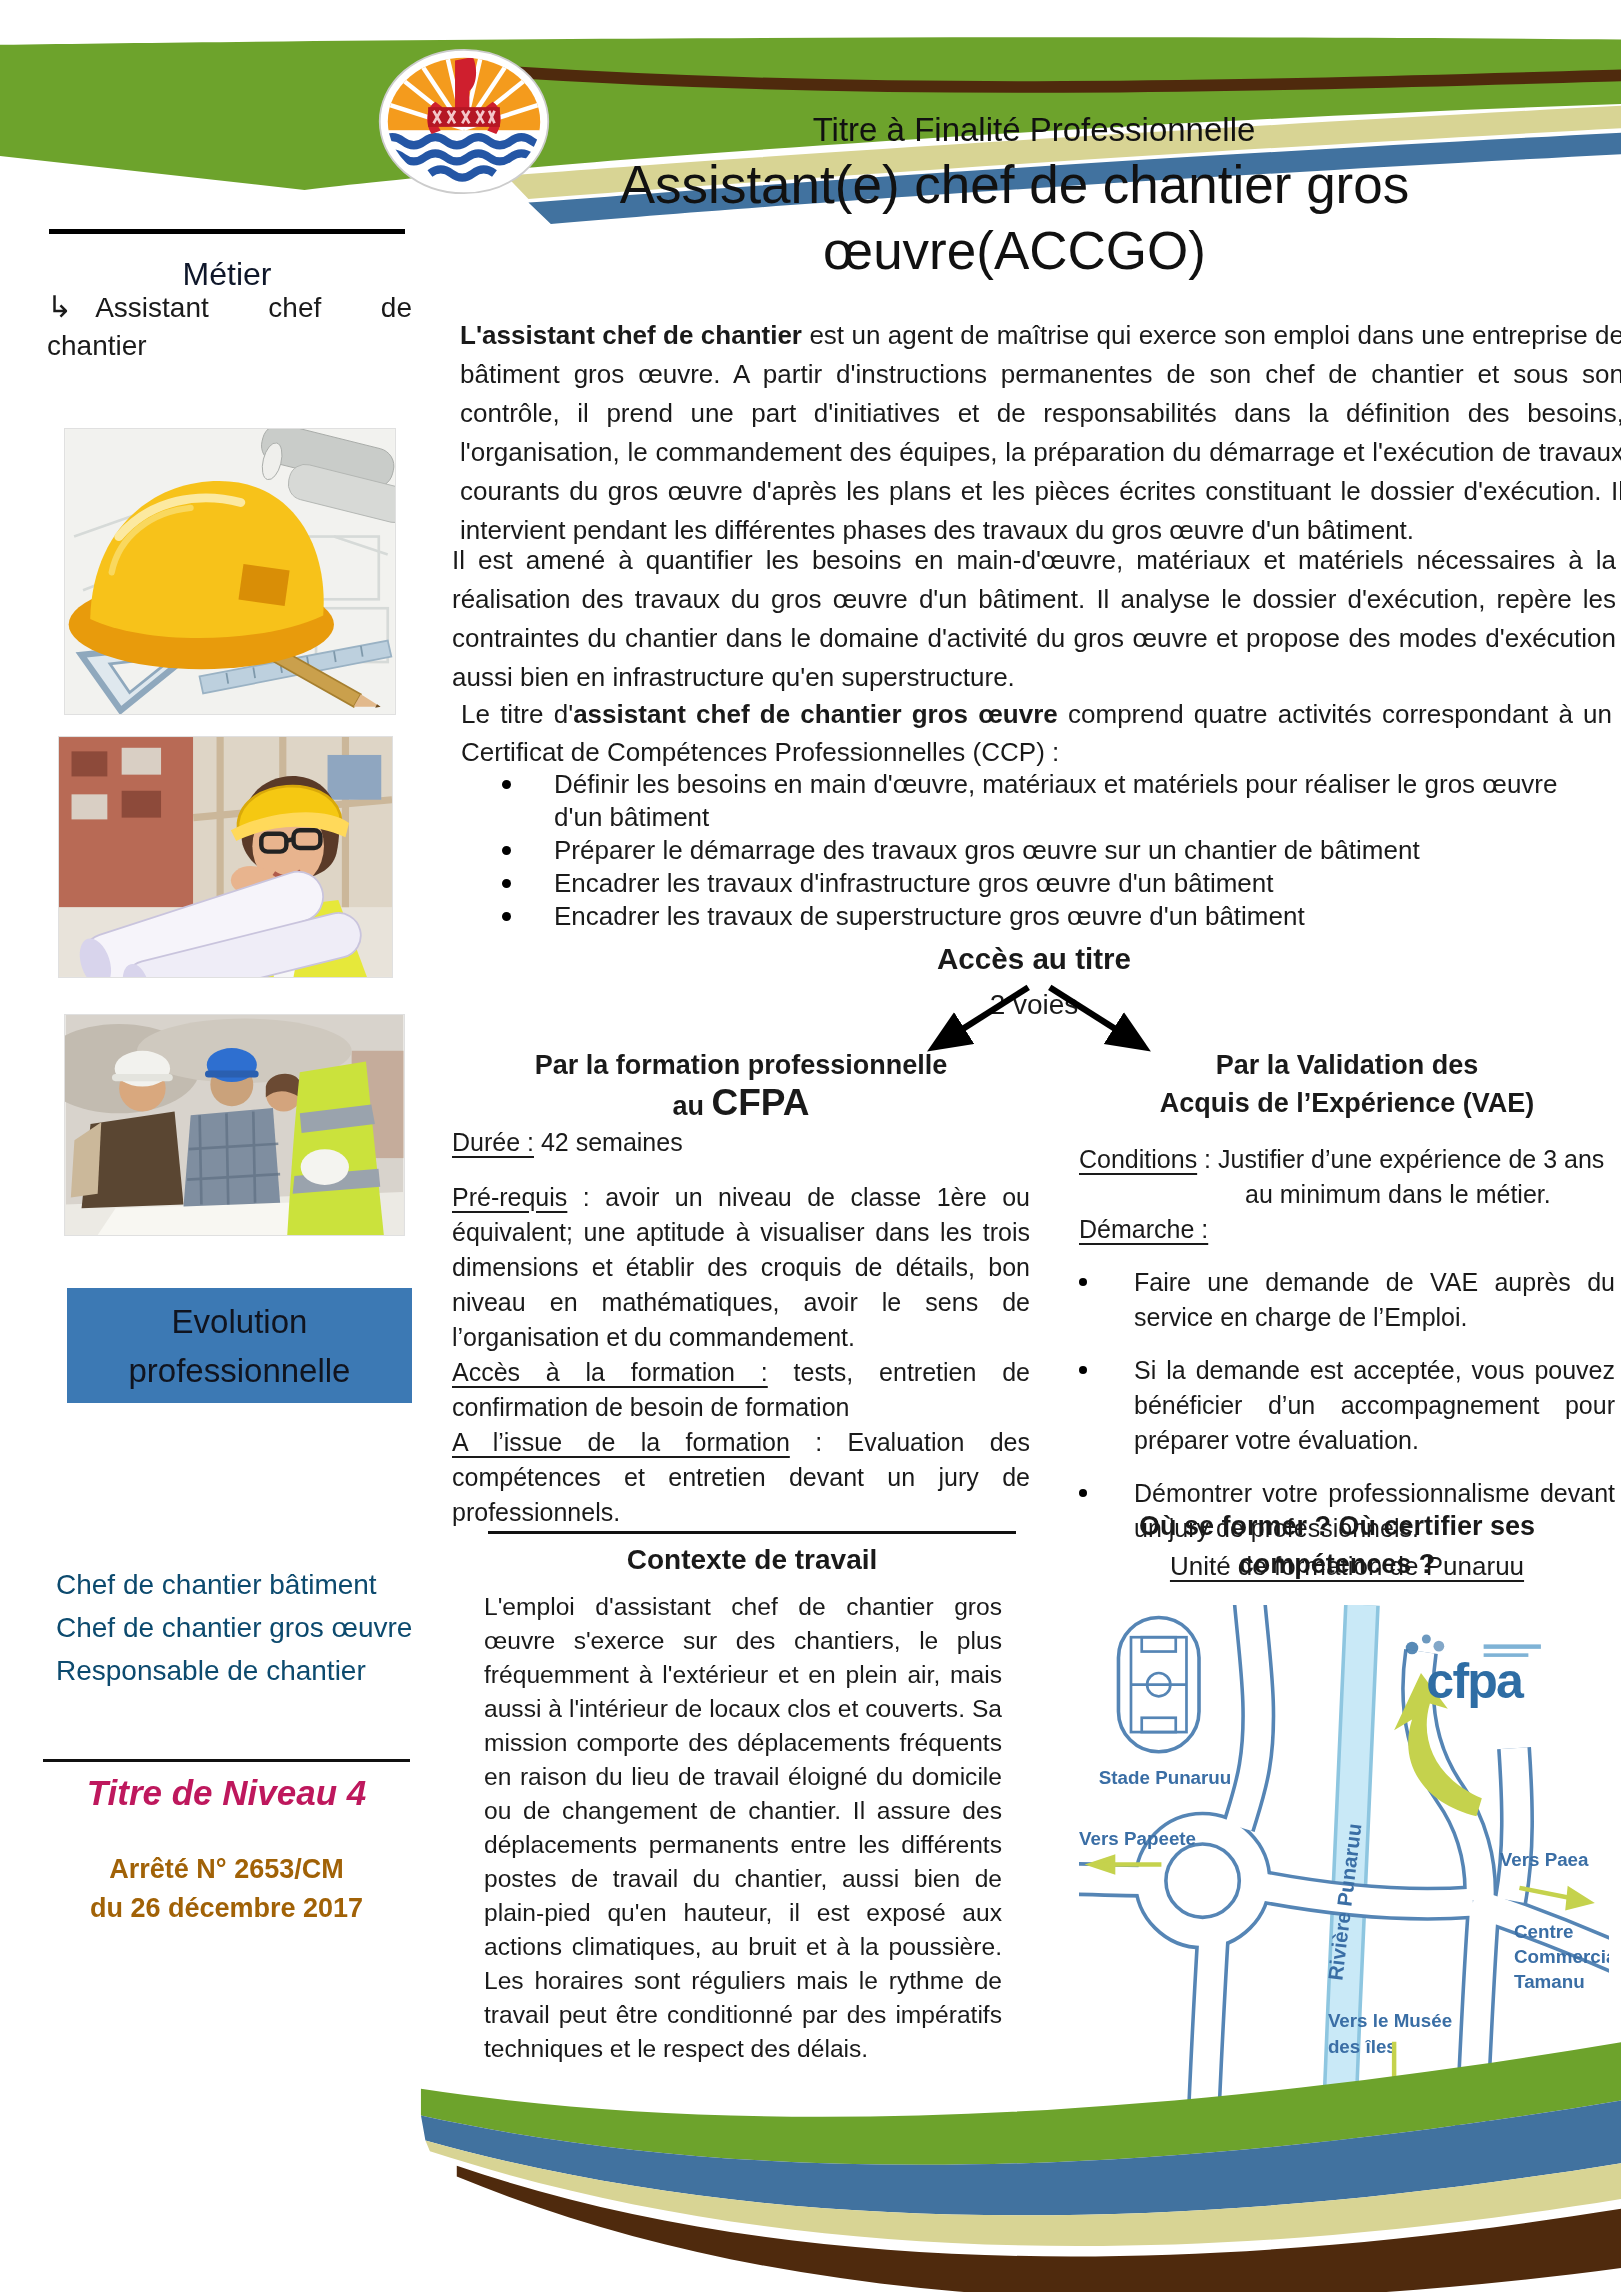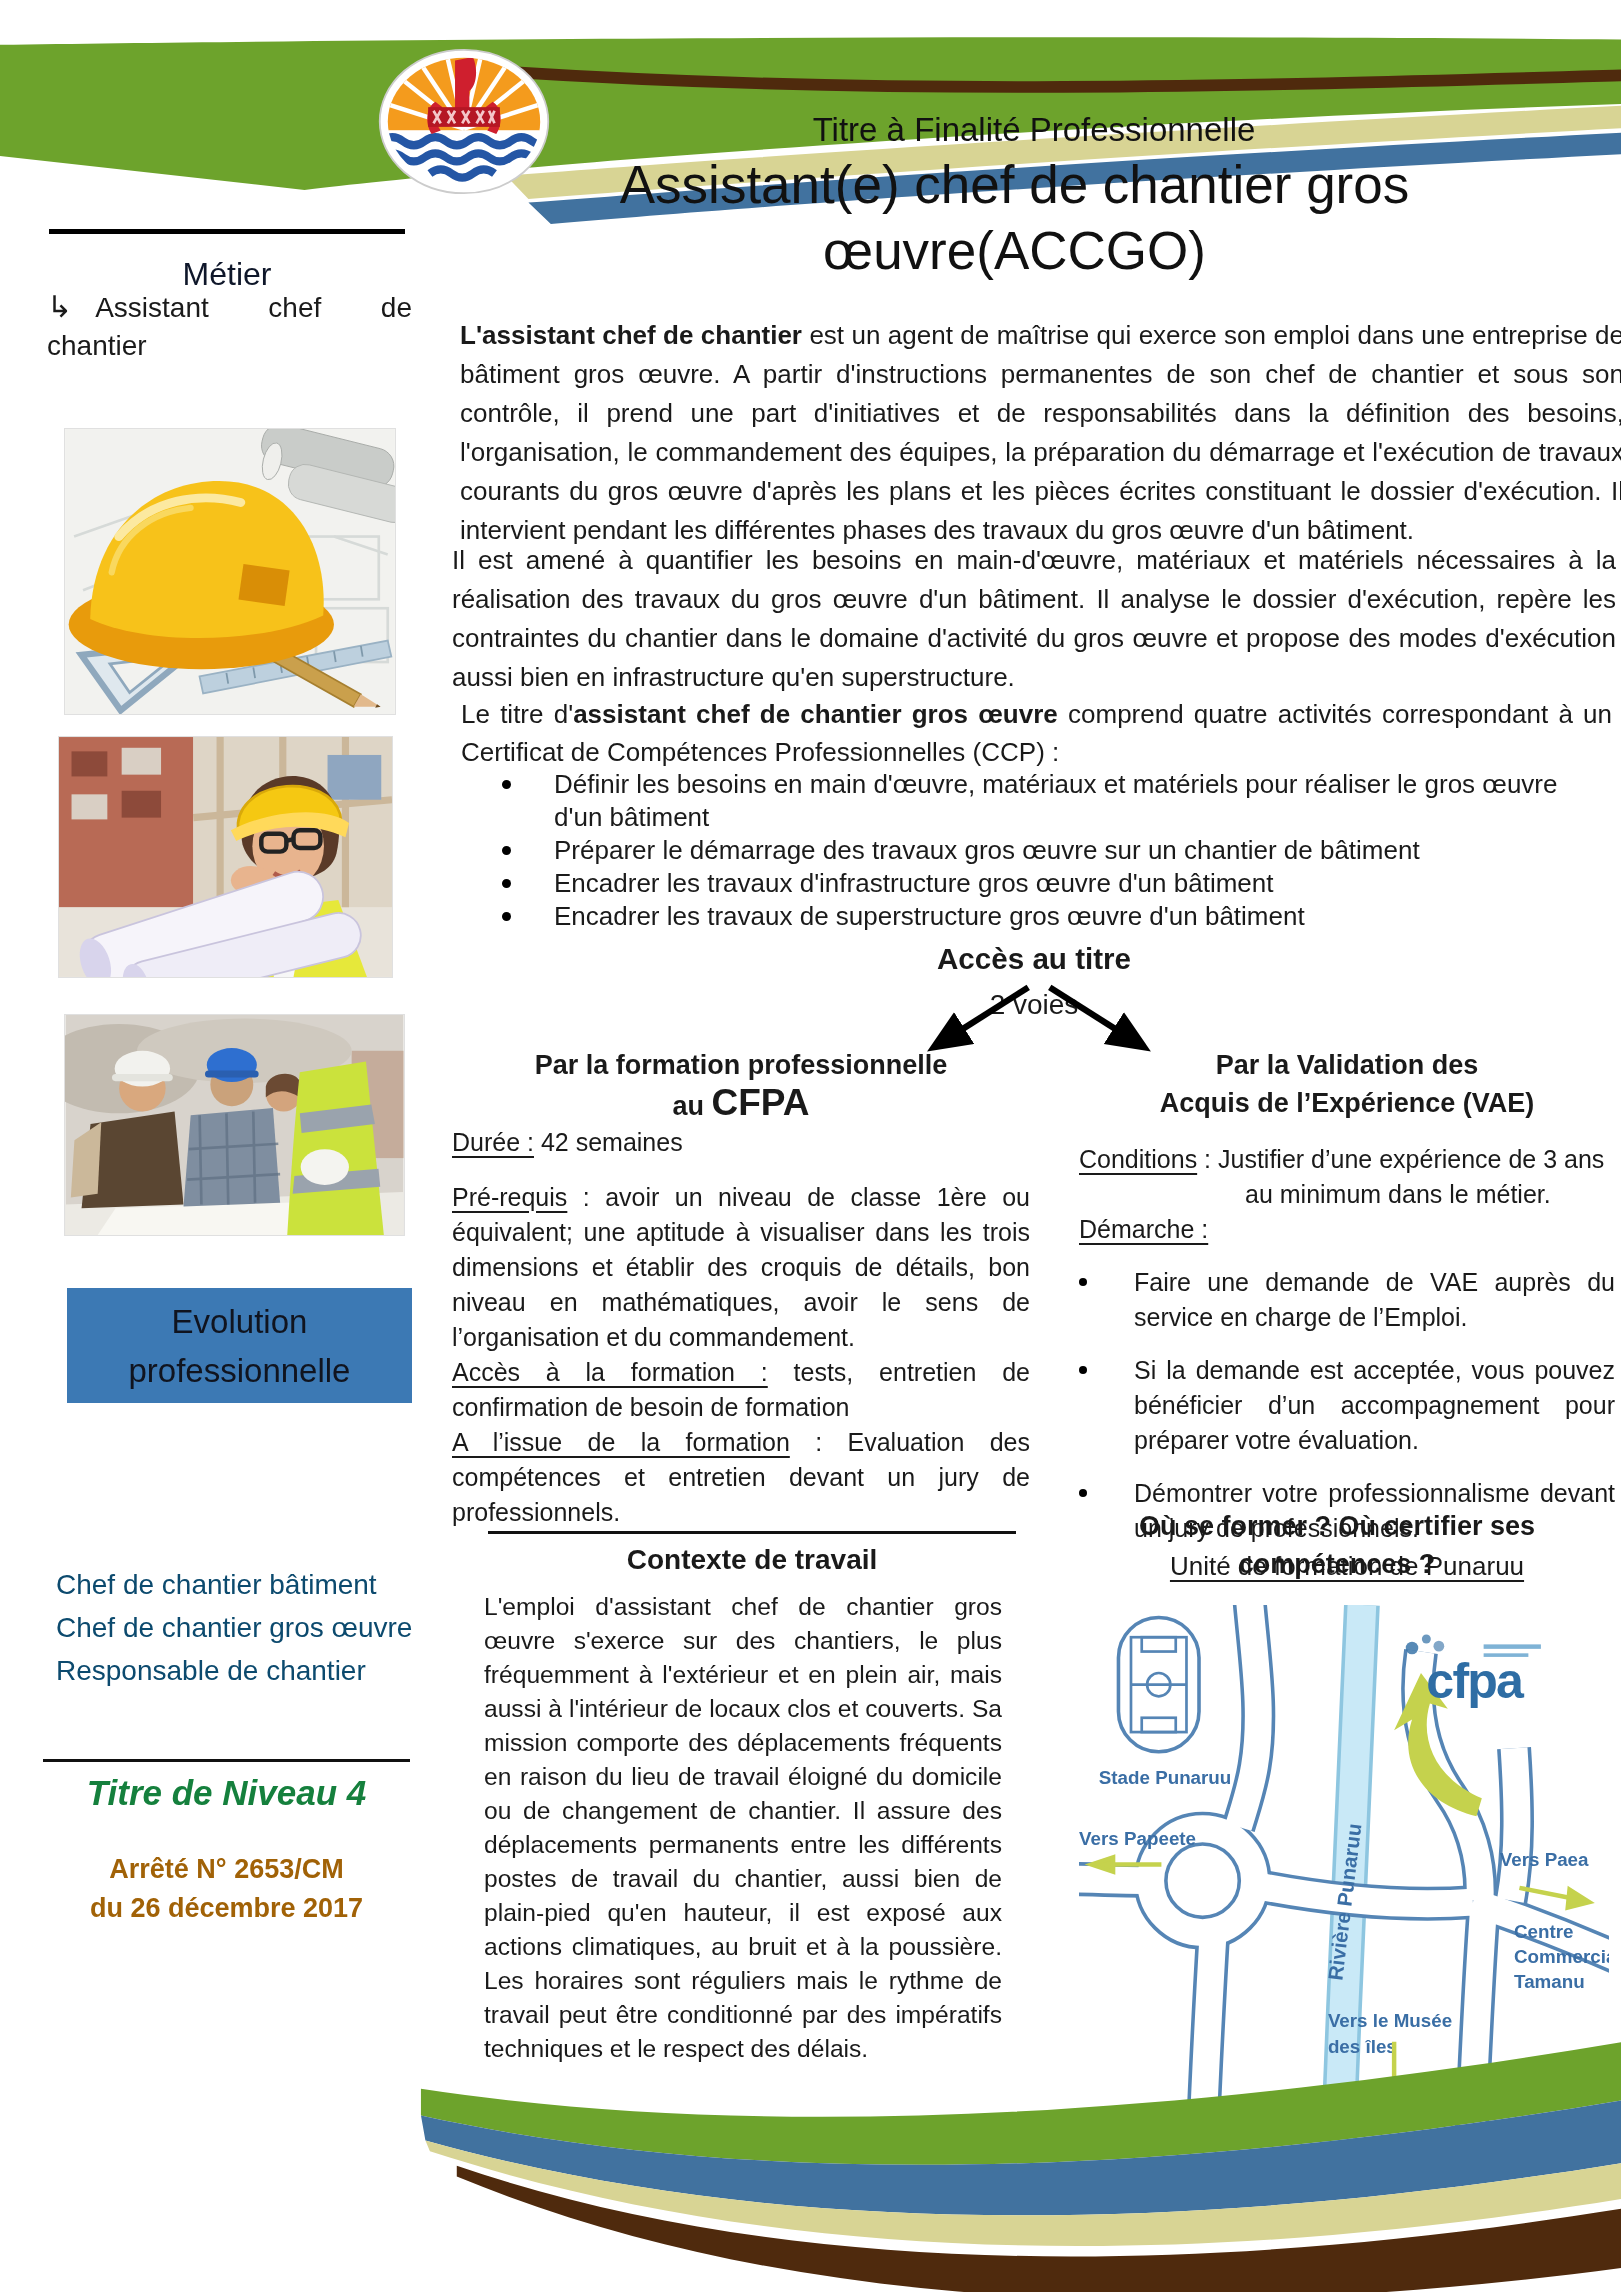--- a/index.html
+++ b/index.html
@@ -19,21 +19,21 @@
   
   .metier-rule{left:49px;top:229px;width:356px;height:4.5px;background:#000;}
   .metier-heading{left:49px;top:244px;width:356px;font-size:32px;color:#0f172a;margin-top:12px;}
   .metier-item{left:47px;top:288px;width:365px;font-size:28px;line-height:38px;}
   .metier-item .glyph{font-size:30px;padding-right:23px;}
   .photo{border:0.9px solid #e0e0e0;}
   .evo-box{left:67px;top:1288px;width:345px;height:115px;background:#3c79b4;
     color:#10141f;font-size:33px;line-height:49px;display:flex;align-items:center;justify-content:center;text-align:center;}
   .evo-list{left:56px;top:1563px;width:358px;font-size:28px;line-height:43px;color:#0c4a6e;}
   .niveau-rule{left:43px;top:1759px;width:367px;height:2.7px;background:#111;}
-  .niveau-title{left:43px;top:1773px;width:367px;font-size:35px;font-style:italic;font-weight:bold;color:#15803d;}
+  .niveau-title{left:43px;top:1773px;width:367px;font-size:35px;font-style:italic;font-weight:bold;color:#be185d;}
   .decree{left:43px;top:1850px;width:367px;font-size:27px;line-height:39px;font-weight:bold;color:#a16207;}
   
   .p1{left:452px;top:308px;width:1164px;font-size:26px;line-height:39px;}
   .p2{left:452px;top:541px;width:1164px;font-size:26px;line-height:39px;}
   .p3{left:461px;top:695px;width:1151px;font-size:26px;line-height:38px;}
   ul.ccp{left:502px;top:768px;width:1066px;margin:0;padding:0;list-style:none;font-size:26px;line-height:33px;}
   ul.ccp li{display:flex;}
   .dot{flex:0 0 auto;width:9px;height:9px;border-radius:50%;background:#000;margin:11.6px 0 0 0;}
   ul.ccp .li-text{flex:1;padding-left:43px;}
   

